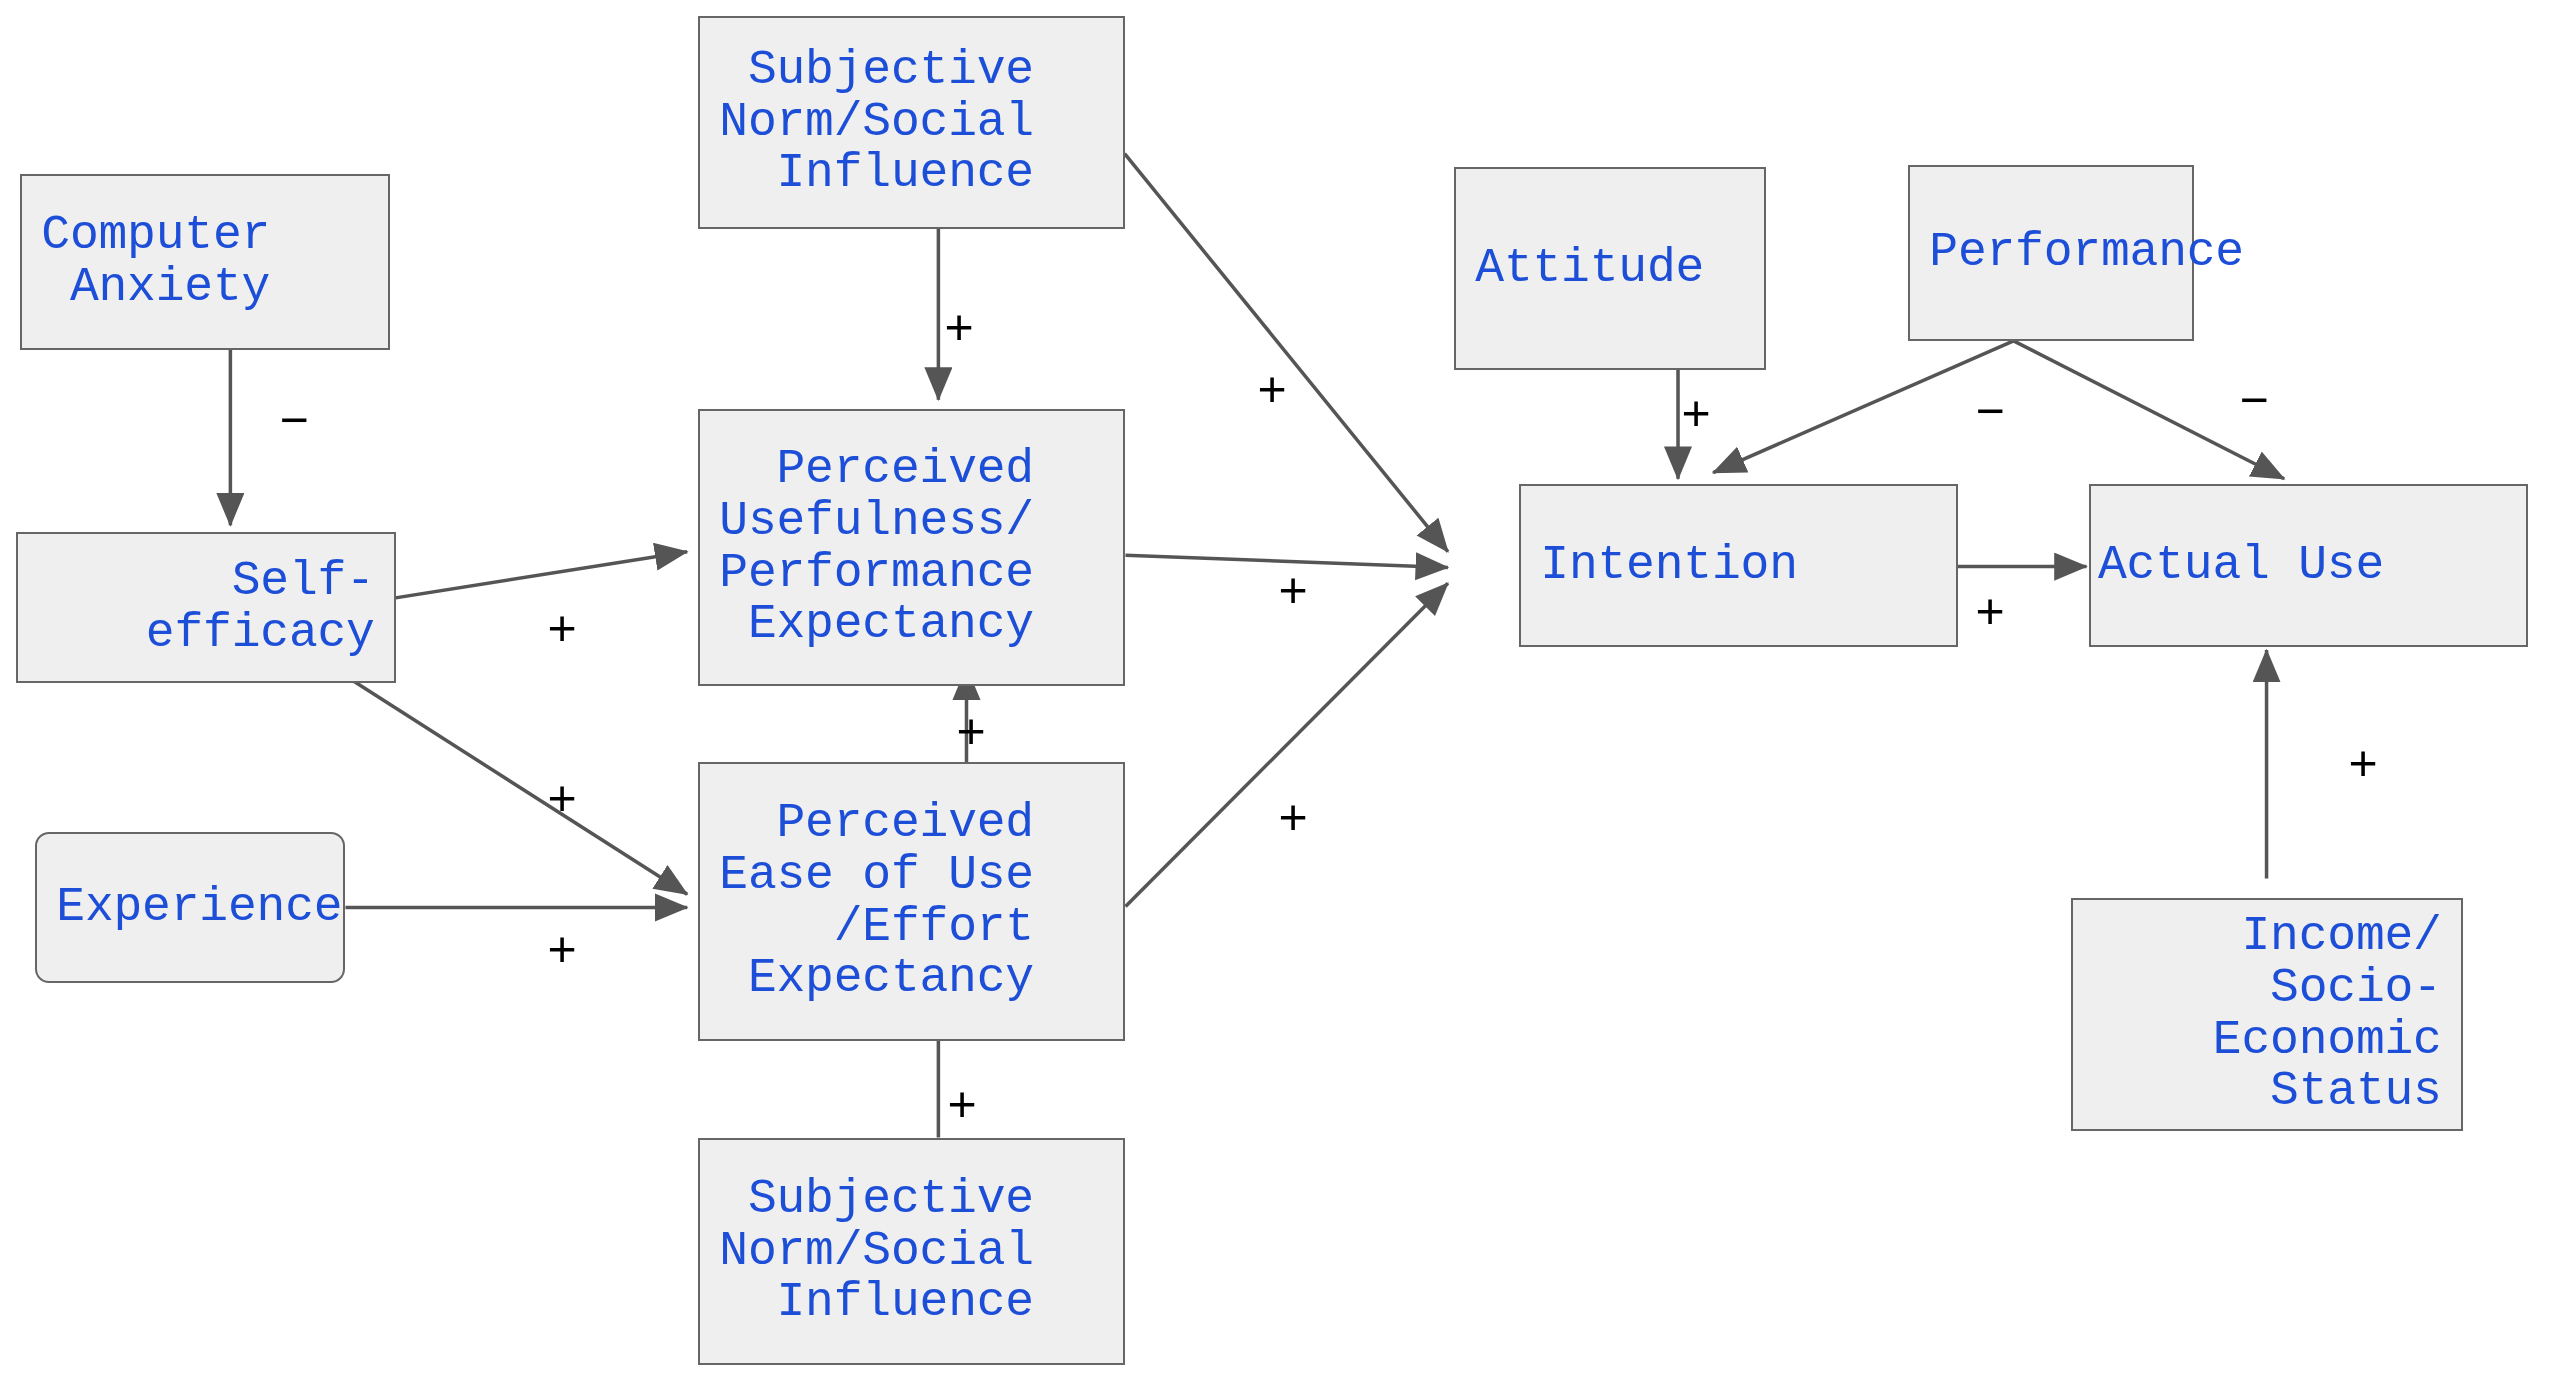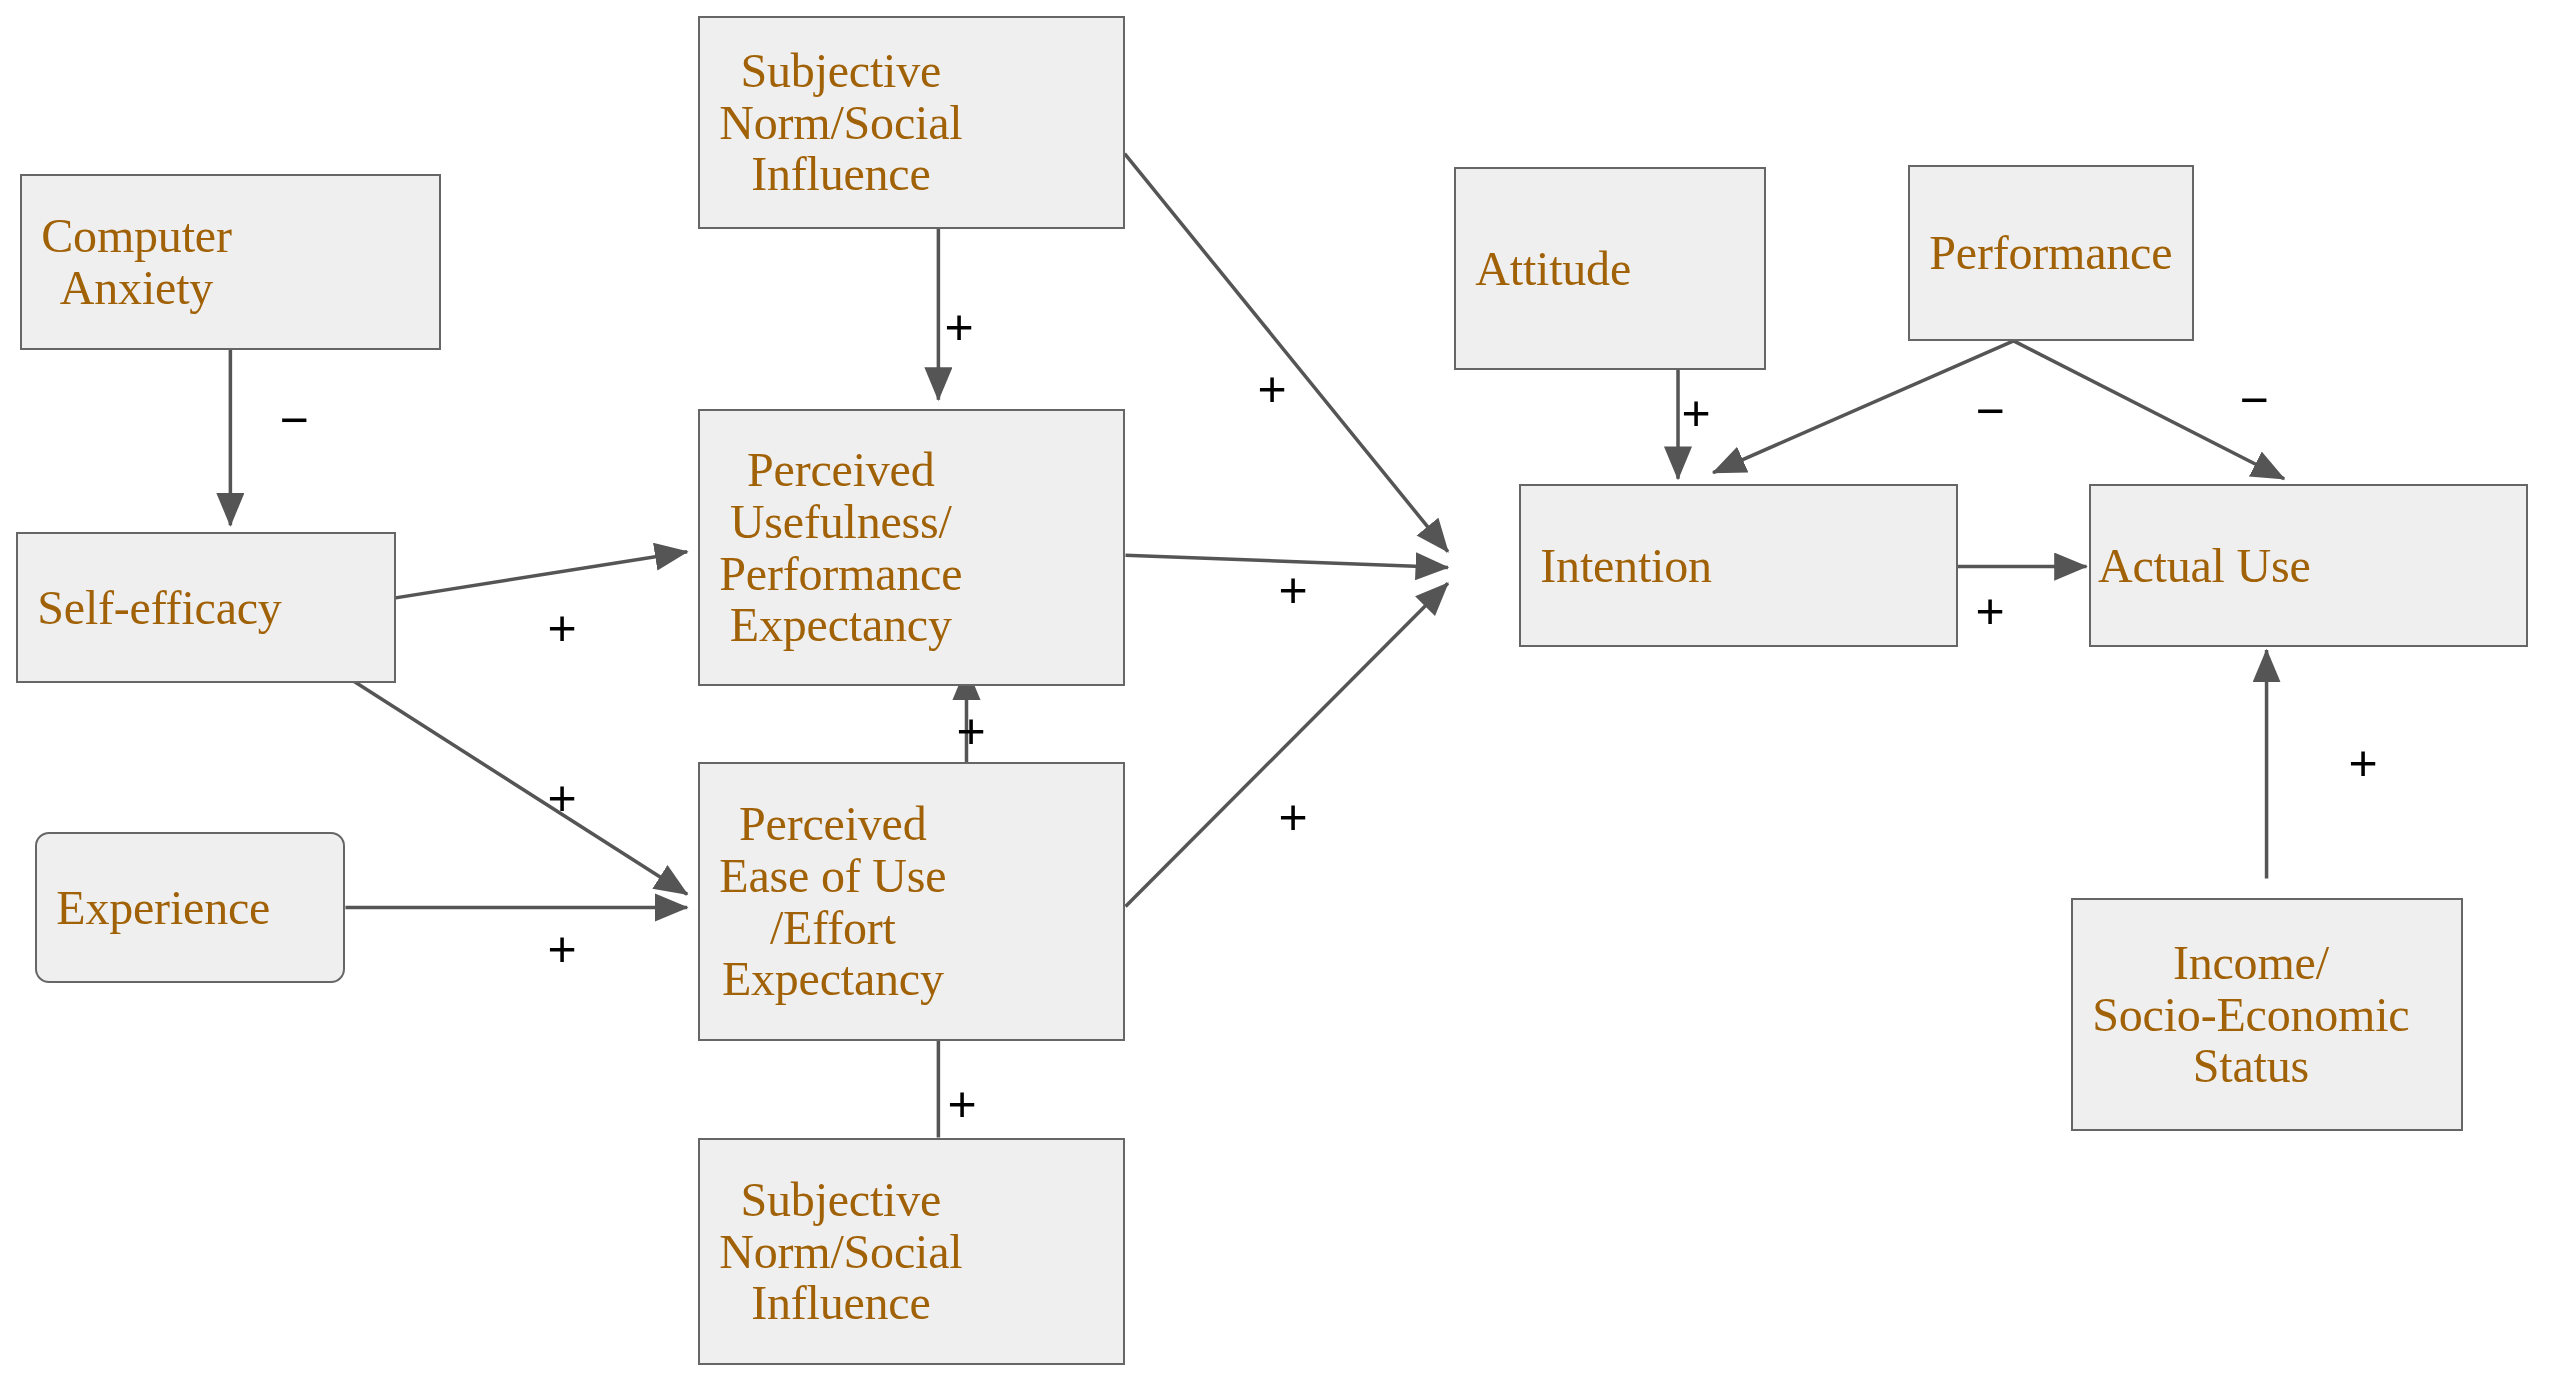--- a/index.html
+++ b/index.html
@@ -30,27 +30,27 @@
     position: absolute;
     box-sizing: border-box;
     background: #efefef;
     border: 2.6px solid #666666;
     display: flex;
     align-items: center;
     justify-content: flex-start;
     padding: 0 19.3px;
   }
   .node .label {
-    font-family: Liberation Serif, serif;
+    font-family: Liberation Mono, monospace;
     font-size: 48px;
     line-height: 1.08;
-    color: #a16207;
+    color: #1d4ed8;
     white-space: pre-line;
     letter-spacing: -0.2px;
-    text-align: center;
+    text-align: right;
   }
   .sign {
     position: absolute;
     font-family: "Liberation Sans", sans-serif;
     font-size: 50px;
     color: #000000;
     line-height: 1;
     transform: translate(-50%, -50%);
     user-select: none;
   }
@@ -91,21 +91,21 @@
 
     <path d="M 2292 388 L 1950 538" stroke="#555555" stroke-width="4" fill="none" marker-end="url(#arrow)"></path>
 
     <path d="M 2292 388 L 2600 545" stroke="#555555" stroke-width="4" fill="none" marker-end="url(#arrow)"></path>
 
     <path d="M 2152 645 L 2375 645" stroke="#555555" stroke-width="4" fill="none" marker-end="url(#arrow)"></path>
 
     <path d="M 2580 1000 L 2580 740" stroke="#555555" stroke-width="4" fill="none" marker-end="url(#arrow)"></path>
   </svg>
 
-  <div class="node" style="left:20px; top:174px; width:421px; height:176px;">
+  <div class="node" style="left:20px; top:174px; width:370px; height:176px;">
     <span class="label">Computer
 Anxiety</span>
   </div>
 
   <div class="node" style="left:16px; top:532px; width:380px; height:151px;">
     <span class="label">Self-efficacy</span>
   </div>
 
   <div class="node" style="left:35px; top:832px; width:310px; height:151px;border-radius:14px;">
     <span class="label">Experience</span>

